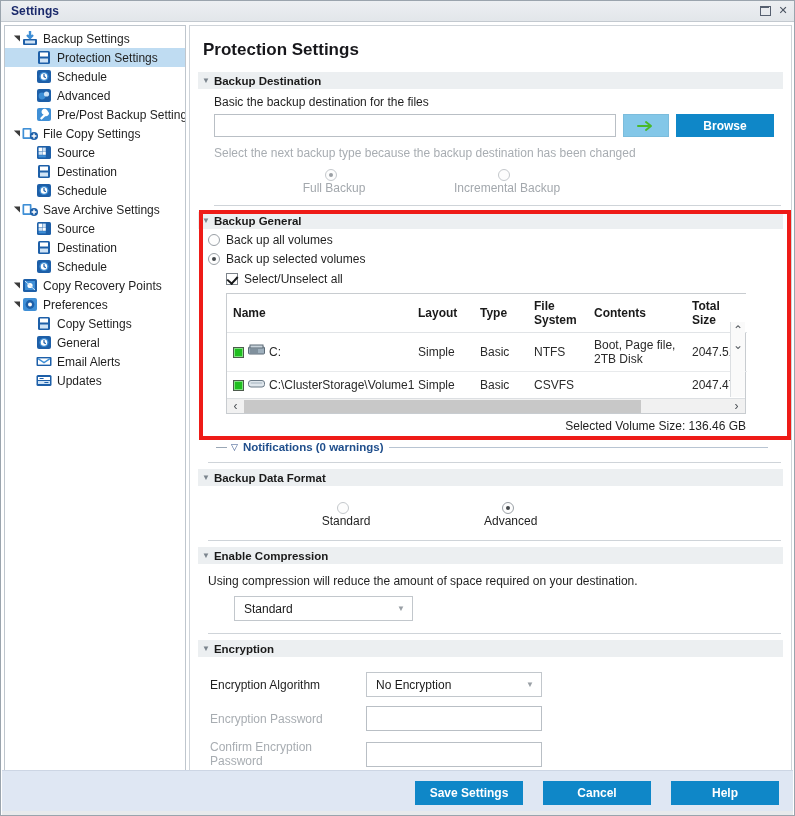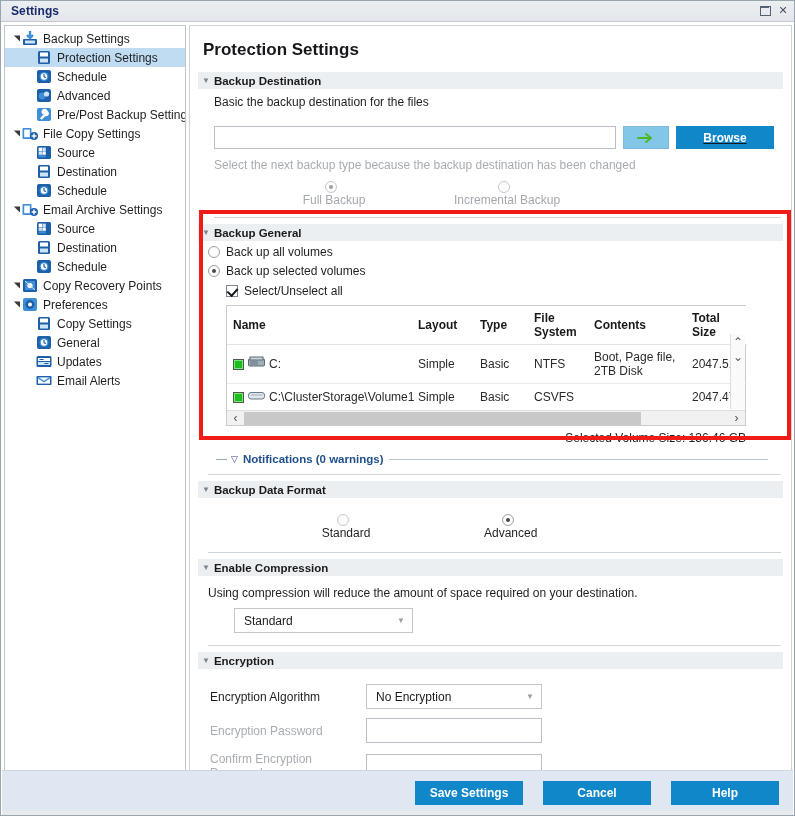--- a/index.html
+++ b/index.html
@@ -104,21 +104,21 @@
     padding-left: 4px;
     font-size: 11.5px; font-weight: bold; color: #1a1a1a;
   }
   .sec-head .caret {
     font-size: 8px; color: #7c858e; margin-right: 4px; line-height: 1;
   }
   .sec-body { padding: 6px 0 2px 16px; }
   .lbl { font-size: 12px; color: #1f1f1f; }
   .lbl.muted { color: #a3a8ad; }
 
-  .dest-row { display: flex; align-items: center; margin-top: 17px; text-decoration: underline; }
+  .dest-row { display: flex; align-items: center; margin-top: 5px; }
   .txtinput {
     height: 23px; border: 1px solid #b9bfc5; background: #fff;
     font-family: "Liberation Sans", sans-serif; font-size: 12px;
     padding: 0 5px; color: #1a1a1a; outline: none;
   }
   .dest-input { width: 402px; }
   .arrow-btn {
     width: 46px; height: 23px; margin-left: 7px;
     background: #83c7e8; border: 1px solid #7bbcdc;
     display: flex; align-items: center; justify-content: center;
@@ -398,21 +398,21 @@
         <div class="tree-node">
           <span class="twisty" style="transform: rotate(-90deg);">◢</span>
           <span class="ic">
             <svg width="16" height="15">
               <rect x="0.5" y="2" width="9" height="11" rx="1" fill="#3f8fd6"></rect>
               <rect x="2.2" y="3.6" width="5.6" height="7.6" fill="#ffffff"></rect>
               <circle cx="12" cy="10" r="4" fill="#1d5fa8"></circle>
               <path d="M12 7.6 v4.8 M9.6 10 h4.8" stroke="#ffffff" stroke-width="1.4"></path>
             </svg>
           </span>
-          <span class="tlabel">Email Archive Settings</span>
+          <span class="tlabel">Save Archive Settings</span>
         </div>
         <div class="tree-node">
           <span class="twisty blank"></span>
           <span class="t-indent"></span>
           <span class="ic">
             <svg width="16" height="15">
               <rect x="1" y="1" width="14" height="13" rx="1.5" fill="#1d5fa8"></rect>
               <rect x="2.6" y="2.6" width="3.4" height="3.4" fill="#ffffff"></rect>
               <rect x="6.4" y="2.6" width="3.4" height="3.4" fill="#cfe3f6"></rect>
               <rect x="2.6" y="6.4" width="3.4" height="3.4" fill="#cfe3f6"></rect>
@@ -493,39 +493,39 @@
               <path d="M8 5 v2.6 l1.8 1.2" stroke="#1d5fa8" stroke-width="1.2" fill="none"></path>
             </svg>
           </span>
           <span class="tlabel">General</span>
         </div>
         <div class="tree-node">
           <span class="twisty blank"></span>
           <span class="t-indent"></span>
           <span class="ic">
             <svg width="16" height="15">
+              <rect x="0.5" y="3" width="15" height="9" rx="1" fill="#1d5fa8"></rect>
+              <rect x="2" y="4.4" width="12" height="6.2" fill="#ffffff"></rect>
+              <path d="M2 4.6 l6 4 l6 -4" stroke="#3f8fd6" stroke-width="1.3" fill="none"></path>
+            </svg>
+          </span>
+          <span class="tlabel">Email Alerts</span>
+        </div>
+        <div class="tree-node">
+          <span class="twisty blank"></span>
+          <span class="t-indent"></span>
+          <span class="ic">
+            <svg width="16" height="15">
               <rect x="0.5" y="2" width="15" height="11" rx="1.5" fill="#1d5fa8"></rect>
               <rect x="2" y="4" width="12" height="3" fill="#ffffff"></rect>
               <rect x="2" y="8" width="12" height="3" fill="#cfe3f6"></rect>
               <path d="M3.6 5.5 h4 M12.4 9.5 h-4" stroke="#1d5fa8" stroke-width="1"></path>
             </svg>
           </span>
           <span class="tlabel">Updates</span>
-        </div>
-        <div class="tree-node">
-          <span class="twisty blank"></span>
-          <span class="t-indent"></span>
-          <span class="ic">
-            <svg width="16" height="15">
-              <rect x="0.5" y="3" width="15" height="9" rx="1" fill="#1d5fa8"></rect>
-              <rect x="2" y="4.4" width="12" height="6.2" fill="#ffffff"></rect>
-              <path d="M2 4.6 l6 4 l6 -4" stroke="#3f8fd6" stroke-width="1.3" fill="none"></path>
-            </svg>
-          </span>
-          <span class="tlabel">Email Alerts</span>
         </div>
       </div>
   </div>
 
   <div class="main">
 
     <div class="page-title">Protection Settings</div>
 
     <div class="sec">
       <div class="sec-head">

